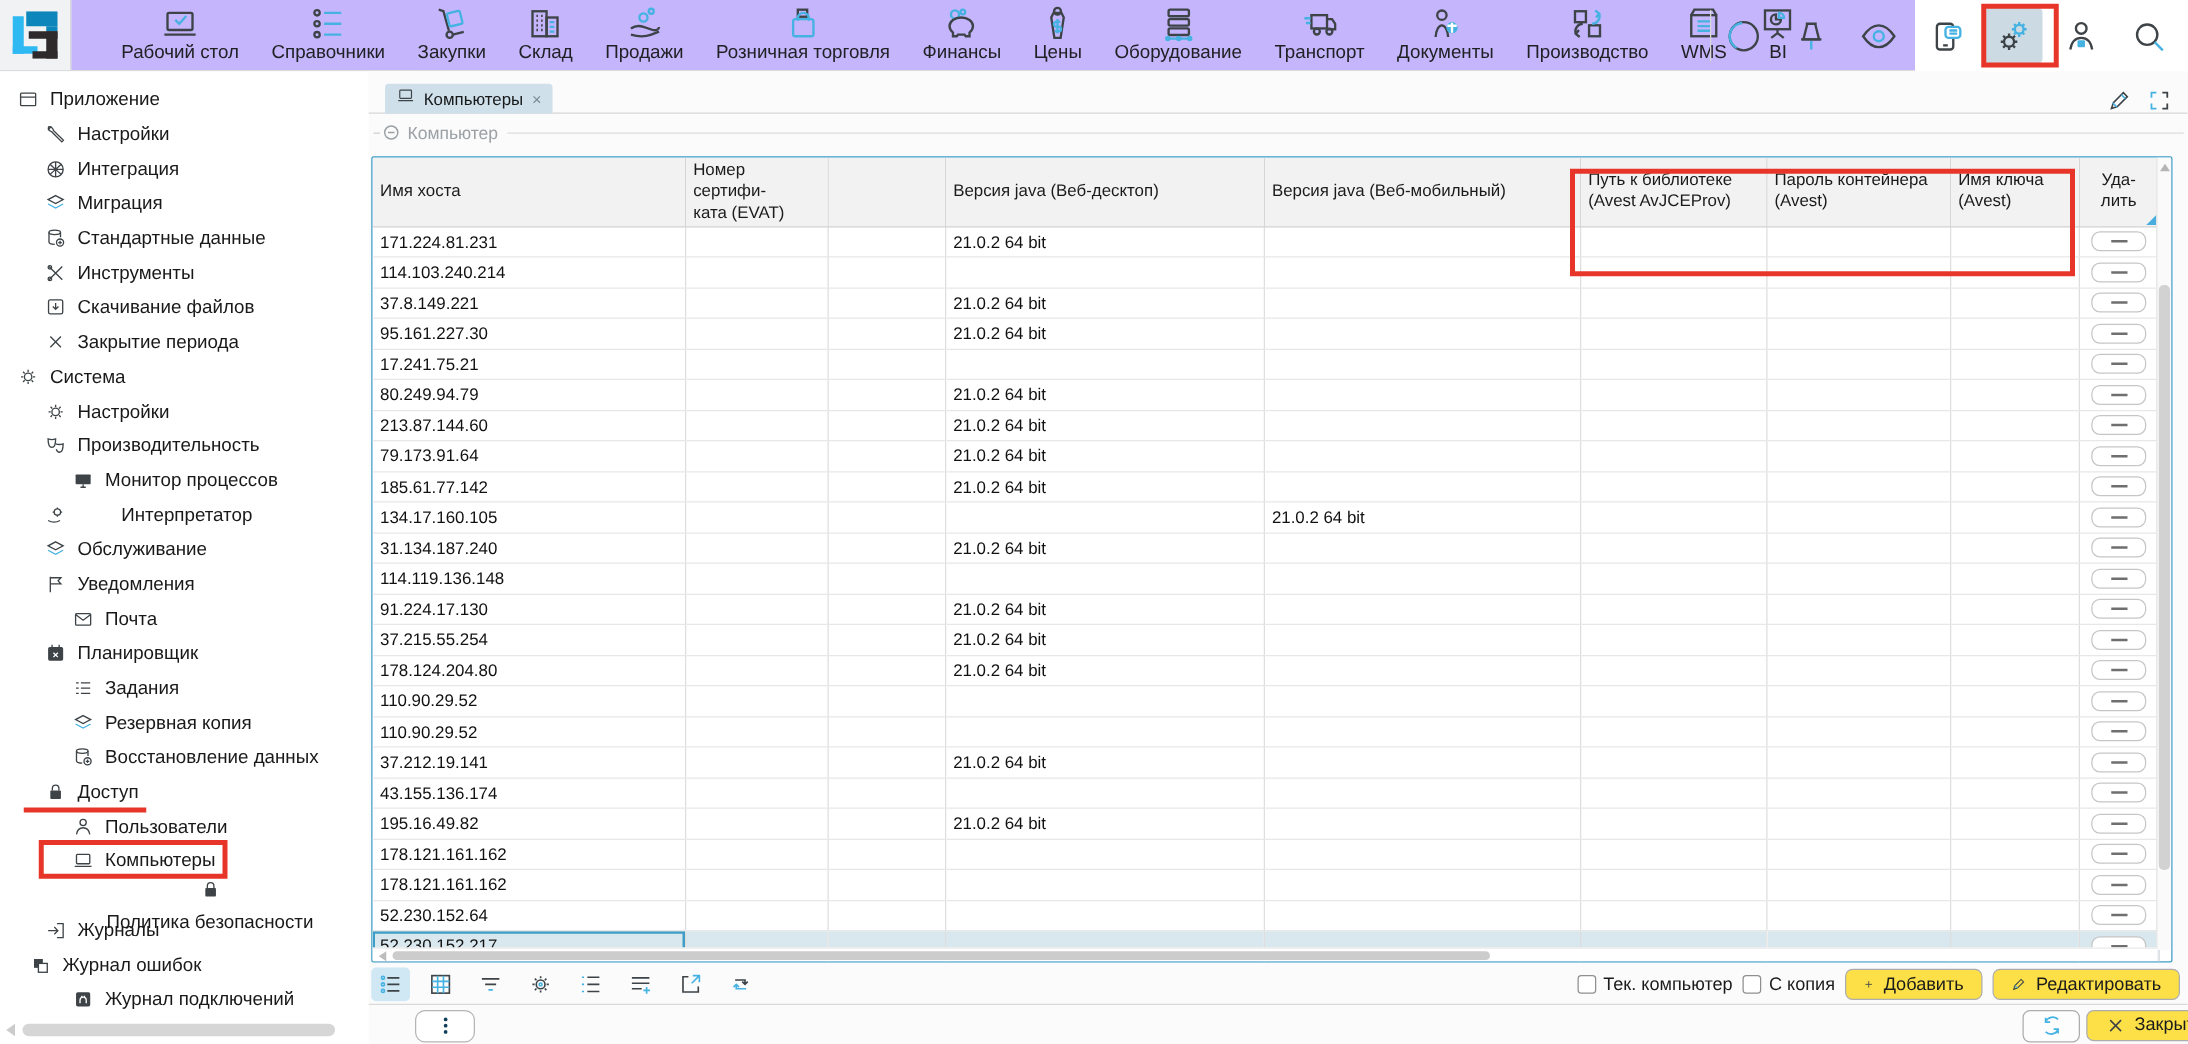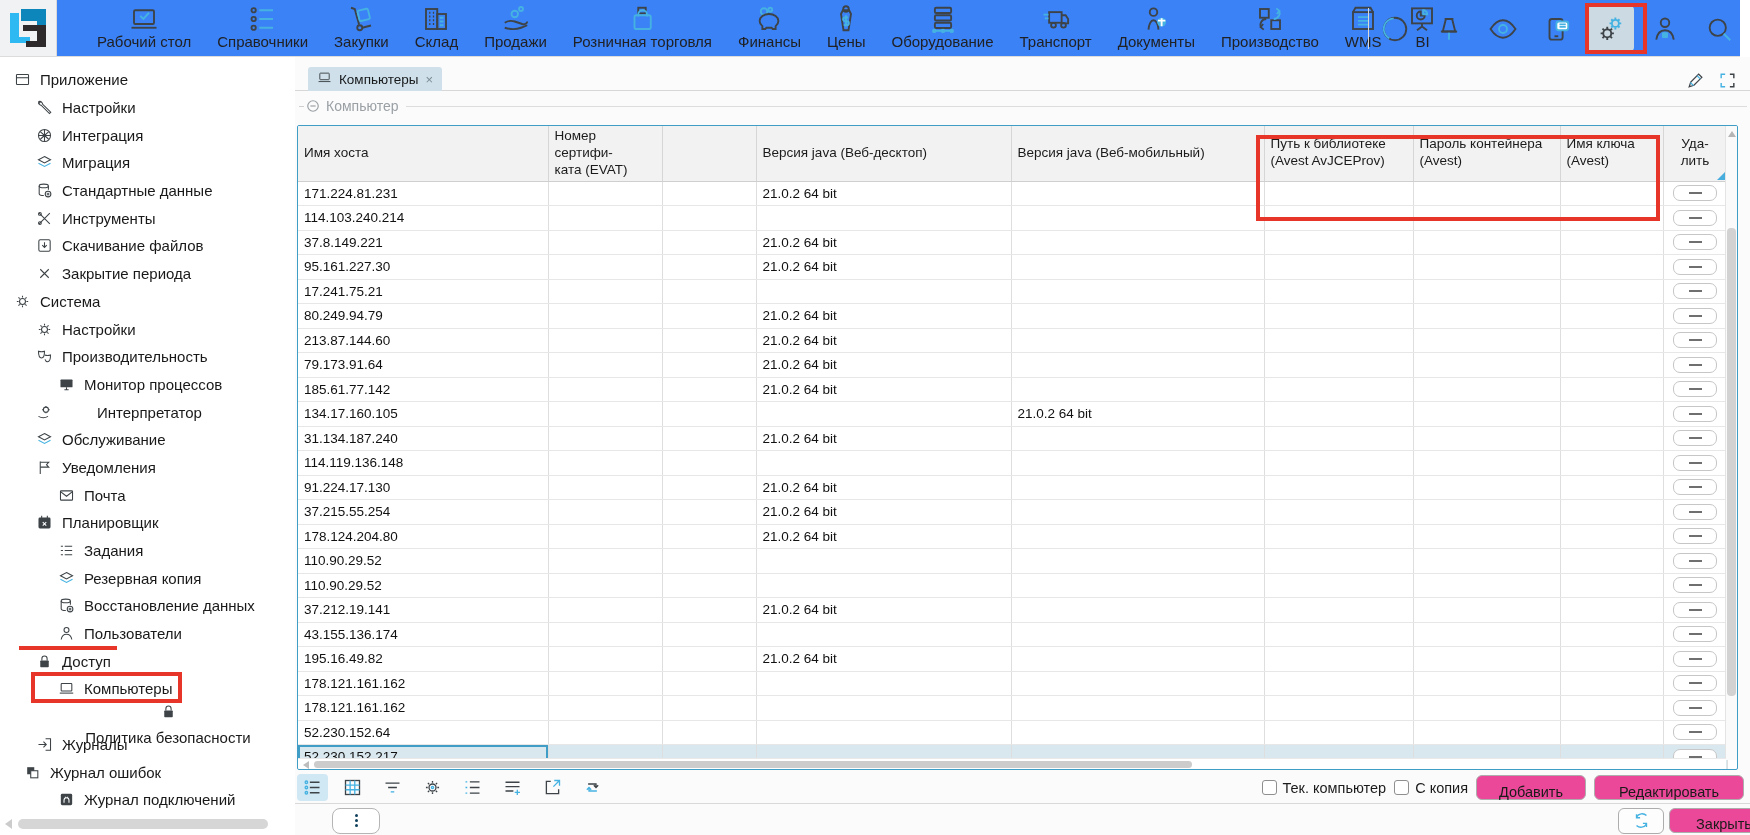--- a/index.html
+++ b/index.html
@@ -1,21 +1,21 @@
 <!DOCTYPE html>
 <html><head>
 <meta charset="utf-8">
 <style>
   * { margin:0; padding:0; box-sizing:border-box; }
   html,body { width:1750px; height:835px; overflow:hidden;
     font-family:"Liberation Sans","DejaVu Sans",sans-serif; background:#fff; color:#1b1b1b; }
 
   
-  .topbar { position:absolute; left:0; top:0; width:1740px; height:57px;
-    background:#3b82f6; border-bottom:1px solid #dcdcdc; }
+  .topbar { position:absolute; left:0; top:0; width:1532px; height:57px;
+    background:#c4b5fd; border-bottom:1px solid #dcdcdc; }
   .logo-cell { position:absolute; left:0; top:0; width:57px; height:56px;
     background:#f1f2f3; border-right:1px solid #d9d9d9; }
   .logo { position:absolute; left:10px; top:9px; width:38px; height:38px; }
   .topbar-menu { position:absolute; left:84px; top:0; height:56px; display:flex; align-items:flex-start; }
   .menu-item { display:flex; flex-direction:column; align-items:center; padding:4px 13px 0 13px; cursor:pointer; }
   .menu-item .mi-icon { width:30px; height:30px; }
   .menu-item .mi-label { font-size:15px; color:#202124; white-space:nowrap; margin-top:-1px; }
   .topbar-sep { position:absolute; left:1368px; top:8px; width:1px; height:41px; background:#d8d8d8; }
   .topbar-right { position:absolute; left:1372px; top:6px; display:flex; gap:8px; }
   .tr-icon { width:46px; height:45px; display:flex; align-items:center; justify-content:center; border-radius:4px; cursor:pointer; }
@@ -88,21 +88,21 @@
     display:flex; align-items:center; }
   .ft-icons { display:flex; align-items:center; gap:9px; }
   .ft-btn { width:31px; height:27px; display:flex; align-items:center; justify-content:center; border-radius:4px; cursor:pointer; }
   .ft-btn svg { width:21px; height:21px; }
   .ft-btn.active { background:#cfe8f4; }
   .ft-right { margin-left:auto; display:flex; align-items:center; gap:8px; padding-right:3px; }
   .cb-group { display:flex; align-items:center; gap:6px; cursor:pointer; }
   .cb { width:15px; height:15px; border:1px solid #8f8f8f; border-radius:3px; background:#fff; }
   .cb-label { font-size:14.5px; color:#1b1b1b; white-space:nowrap; }
   .btn { height:25px; display:flex; align-items:center; justify-content:center; gap:8px; padding:0 14px;
-    border:1px solid #adadad; border-radius:6px; background:#ec4899; font-size:14.5px; color:#1b1b1b; cursor:pointer; white-space:nowrap;flex-direction:column; }
+    border:1px solid #adadad; border-radius:6px; background:#fde047; font-size:14.5px; color:#1b1b1b; cursor:pointer; white-space:nowrap; }
   .btn svg { width:15px; height:15px; }
   .footer-divider { position:absolute; left:0; top:746px; width:1455px; height:1px; background:#d9d9d9; }
   .bottom-row { position:absolute; left:5px; top:750px; width:1447px; height:27px; display:flex; align-items:center;margin-left:32px; }
   .more-btn { width:48px; height:26px; border:1px solid #b5b5b5; border-radius:8px; background:#fff;
     display:flex; align-items:center; justify-content:center; cursor:pointer; }
   .more-btn .dots { display:flex; flex-direction:column; gap:2px; }
   .more-btn .dots i { width:3px; height:3px; background:#10405c; border-radius:50%; }
   .br-right { margin-left:auto; display:flex; gap:5px; }
   .icon-btn { width:46px; height:26px; border:1px solid #adadad; border-radius:6px; background:#fdfdfd;
     display:flex; align-items:center; justify-content:center; cursor:pointer; }
@@ -452,33 +452,33 @@
       <div class="tree-item" style="padding-left: 58px;">
         <svg viewBox="0 0 24 24" fill="none" stroke-width="1.5" width="17" height="17">
           <ellipse cx="11" cy="5.5" rx="6.5" ry="2.5" stroke="#3d4347"></ellipse>
           <path d="M4.5 5.5v11c0 1.4 2.9 2.5 6.5 2.5" stroke="#3d4347"></path>
           <path d="M17.5 5.5V11" stroke="#3d4347"></path>
           <circle cx="17" cy="17" r="4" stroke="#3d4347"></circle>
           <path d="M17 15v4M15 17h4" stroke="#3d4347"></path>
         </svg>
         <span class="t-label">Восстановление данных</span>
       </div>
+      <div class="tree-item" style="padding-left: 36px;">
+        <svg viewBox="0 0 24 24" fill="none" stroke-width="1.5" width="17" height="17">
+          <rect x="6" y="10.5" width="12" height="9.5" rx="1" fill="#3d4347"></rect>
+          <path d="M8.3 10.5V8a3.7 3.7 0 017.4 0v2.5" stroke="#3d4347"></path>
+        </svg>
+        <span class="t-label">Доступ</span>
+      </div>
       <div class="tree-item" style="padding-left: 58px;">
         <svg viewBox="0 0 24 24" fill="none" stroke-width="1.5" width="17" height="17">
           <circle cx="12" cy="7" r="3.5" stroke="#3d4347"></circle>
           <path d="M4.5 20.5c.8-5 3.8-7.5 7.5-7.5s6.7 2.5 7.5 7.5" stroke="#3d4347"></path>
         </svg>
         <span class="t-label">Пользователи</span>
-      </div>
-      <div class="tree-item" style="padding-left: 36px;">
-        <svg viewBox="0 0 24 24" fill="none" stroke-width="1.5" width="17" height="17">
-          <rect x="6" y="10.5" width="12" height="9.5" rx="1" fill="#3d4347"></rect>
-          <path d="M8.3 10.5V8a3.7 3.7 0 017.4 0v2.5" stroke="#3d4347"></path>
-        </svg>
-        <span class="t-label">Доступ</span>
       </div>
       <div class="tree-item" style="padding-left: 58px;">
         <svg viewBox="0 0 24 24" fill="none" stroke-width="1.5" width="17" height="17">
           <rect x="4.5" y="5" width="15" height="10.5" rx="1" stroke="#3d4347"></rect>
           <path d="M2.5 18.5h19" stroke="#3d4347"></path>
         </svg>
         <span class="t-label">Компьютеры</span>
       </div>
       <div class="tree-item" style="padding-left: 58px; flex-direction: column;">
         <svg viewBox="0 0 24 24" fill="none" stroke-width="1.5" width="17" height="17">

